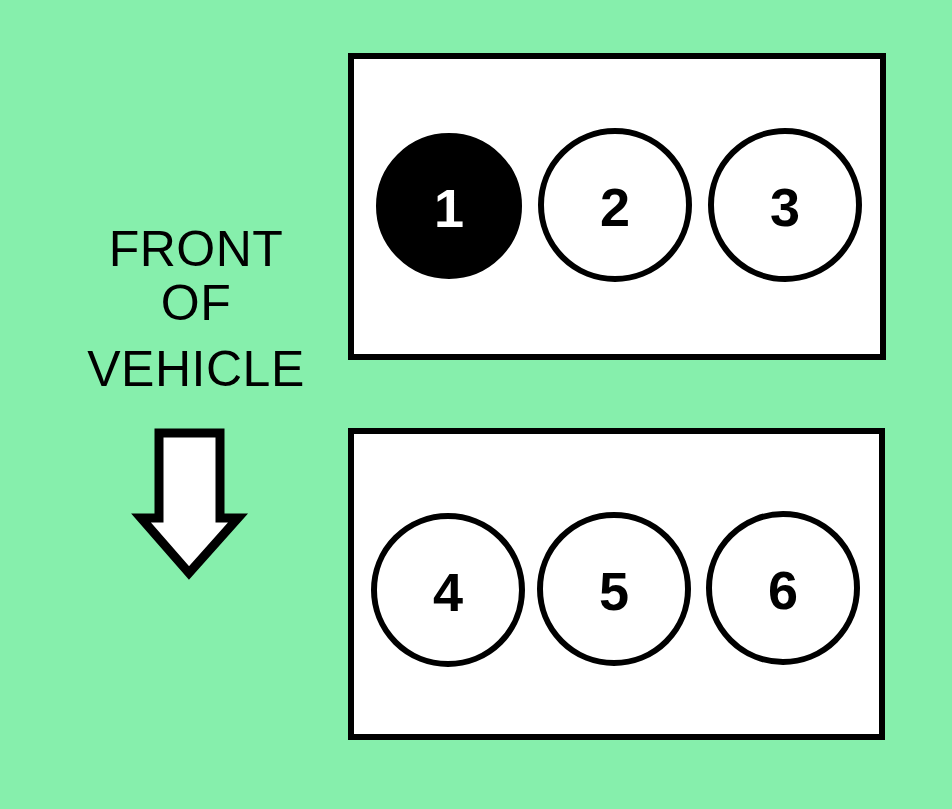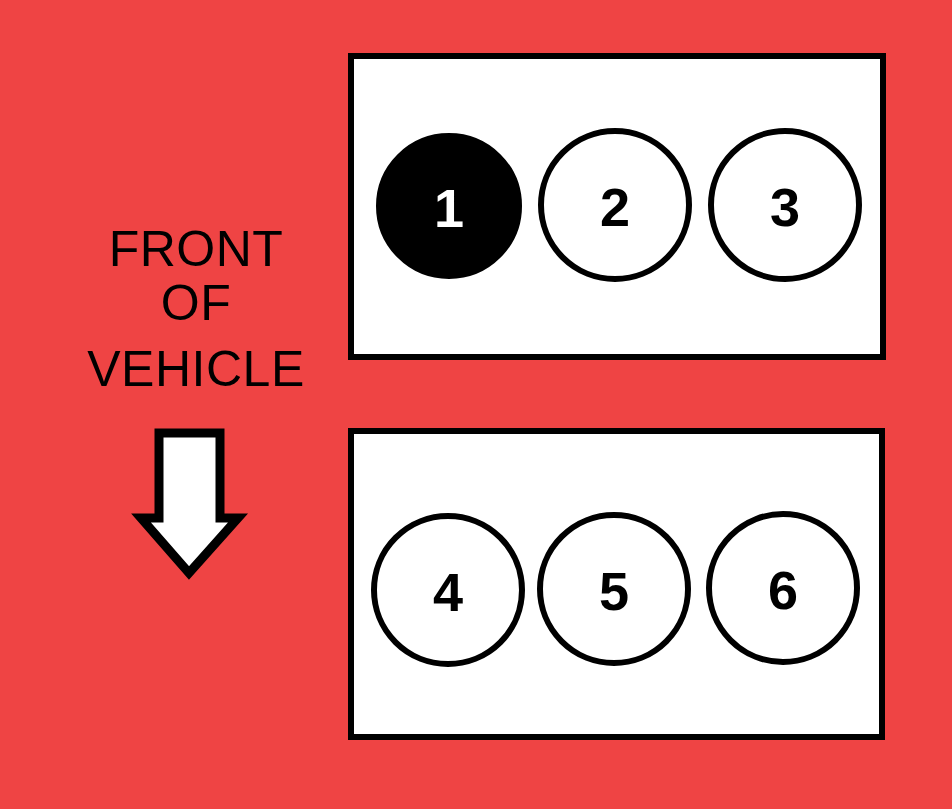--- a/index.html
+++ b/index.html
@@ -8,21 +8,21 @@
     padding: 0;
     background: #ffffff;
   }
   body {
     font-family: "Liberation Sans", sans-serif;
   }
   #diagram-root {
     position: relative;
     width: 952px;
     height: 809px;
-    background: #ef4444;
+    background: #86efac;
     overflow: hidden;
   }
   #diagram-svg {
     position: absolute;
     top: 0;
     left: 0;
     width: 952px;
     height: 809px;
     display: block;
   }

